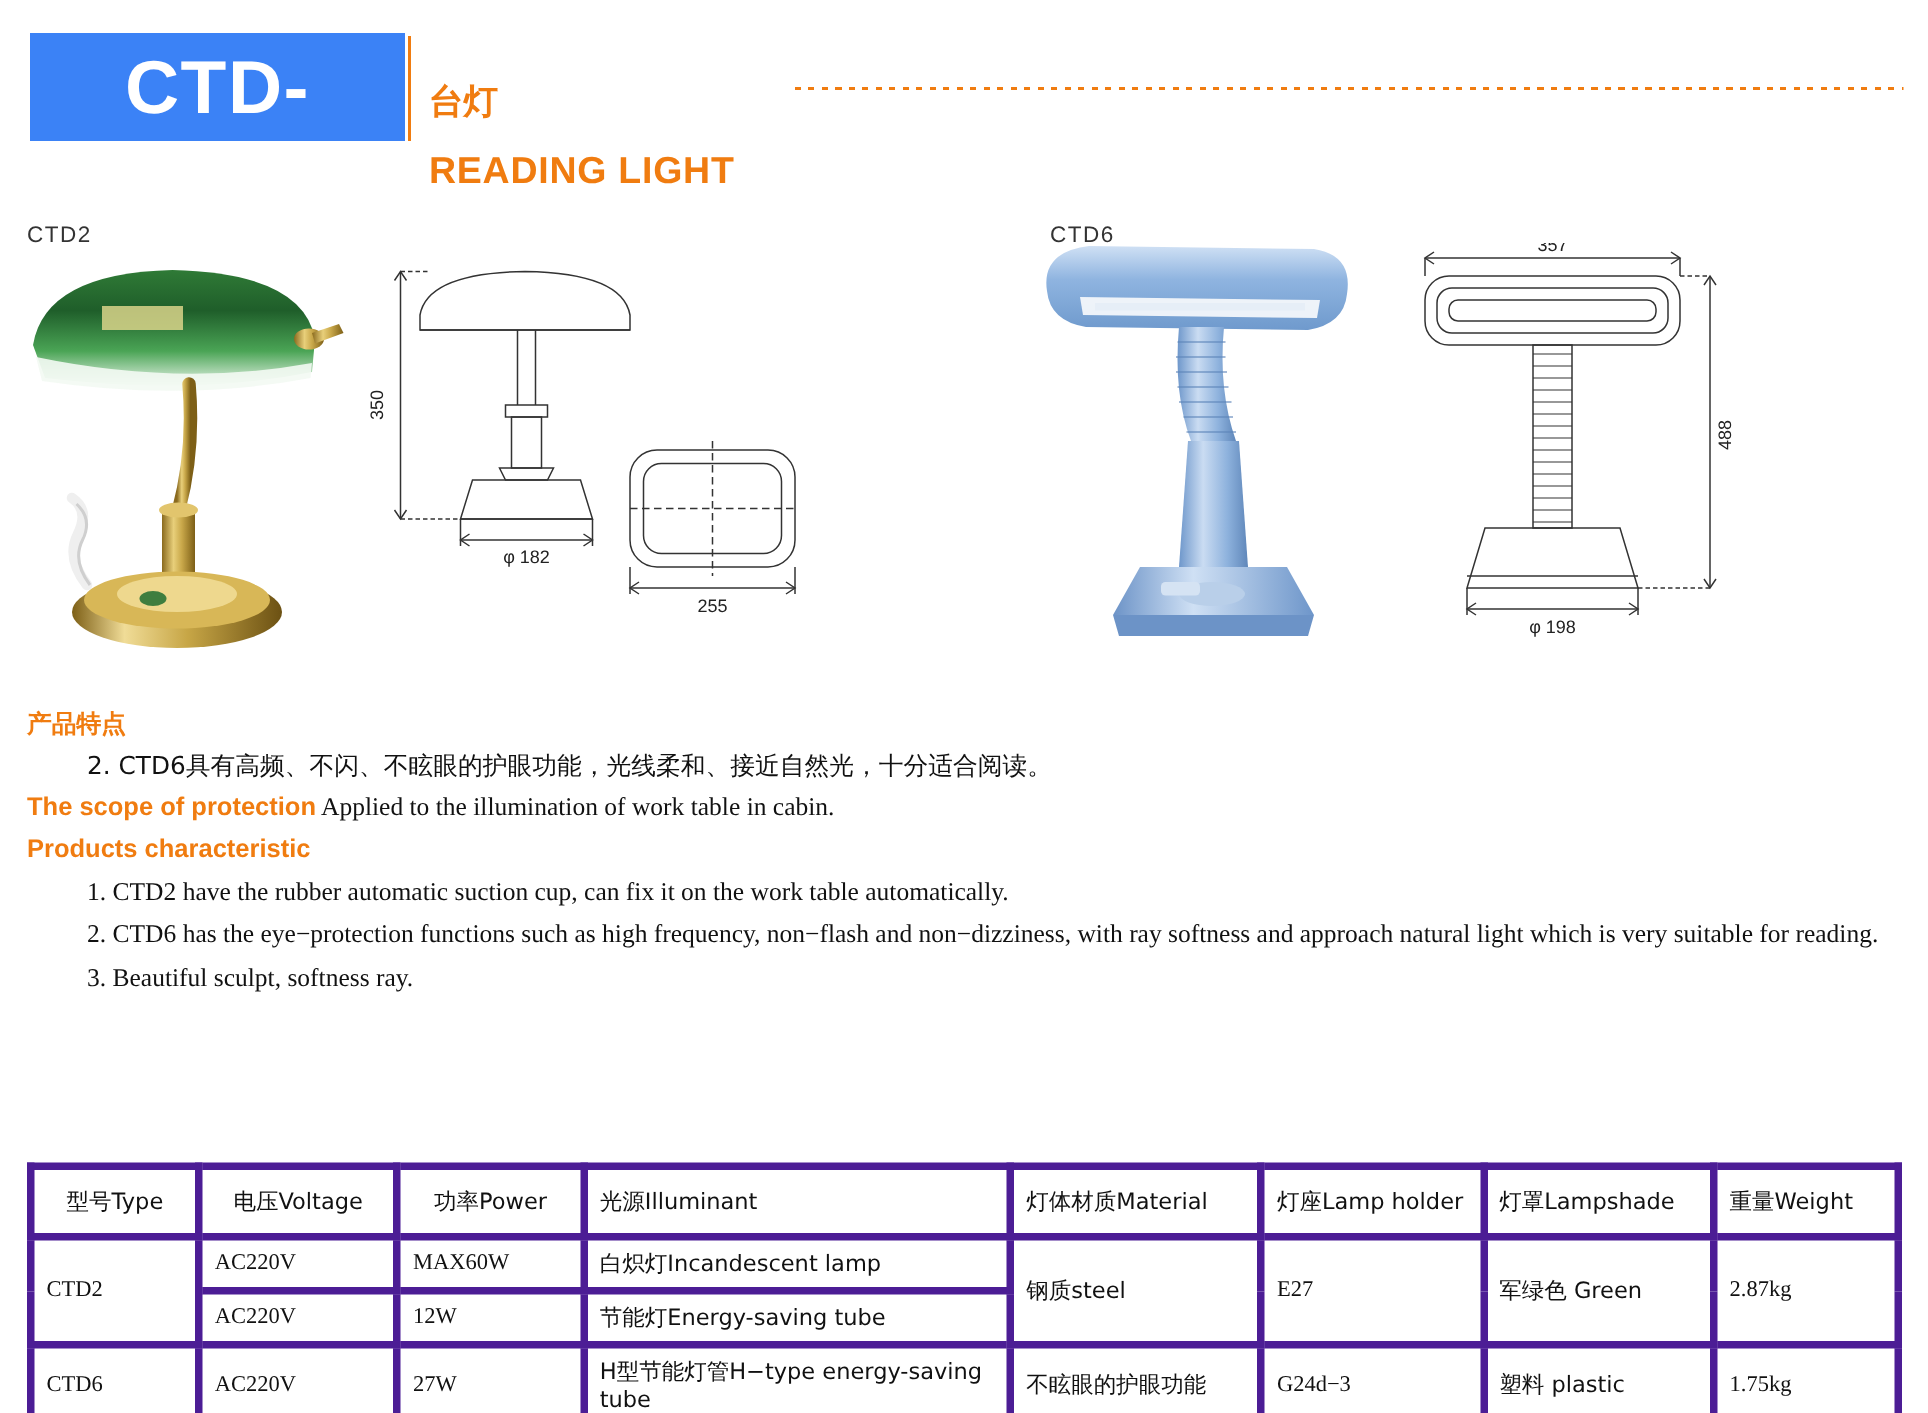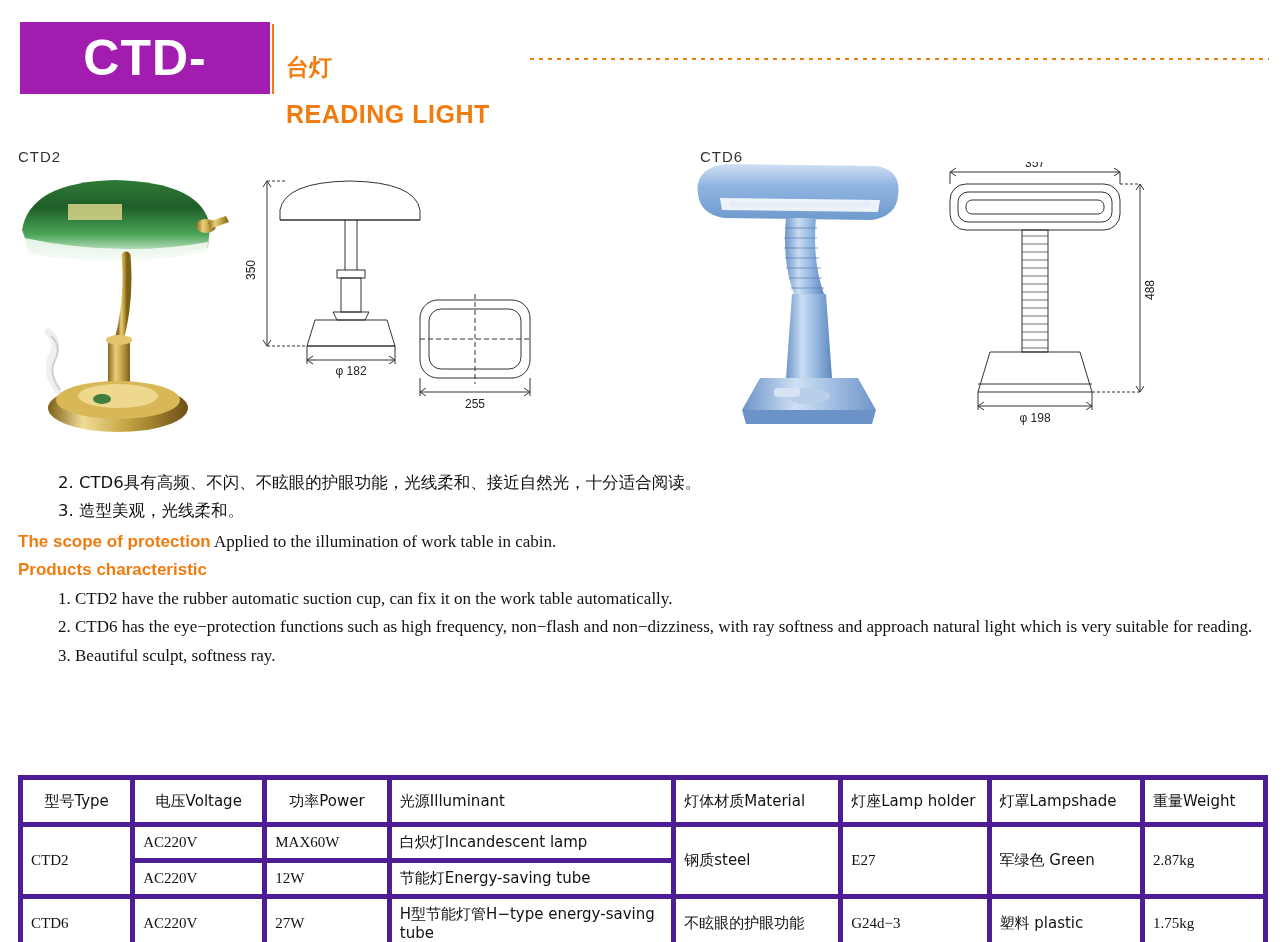--- a/index.html
+++ b/index.html
@@ -10,21 +10,21 @@
     color:#1a1a1a;
     position:relative;
     overflow:hidden;
   }
   
   .header{
     position:absolute;left:0;top:22px;width:1285px;height:78px;
   }
   .header-badge{
     position:absolute;left:20px;top:0;width:250px;height:72px;
-    background:#a21caf;
+    background:#3b82f6;
     display:flex;align-items:center;justify-content:center;
   }
   .header-badge span{
     color:#ffffff;font-weight:bold;font-size:50px;letter-spacing:1px;
     font-family:"Liberation Sans", sans-serif;
   }
   .header-divider{
     position:absolute;left:272px;top:2px;width:2px;height:70px;
     background:#F07C10;
   }
@@ -278,22 +278,22 @@
       <line x1="48" y1="230" x2="48" y2="248"></line>
       <line x1="162" y1="230" x2="162" y2="248"></line>
     </g>
     <text class="dim-text" x="105" y="5" text-anchor="middle">357</text>
     <text class="dim-text" x="224" y="128" transform="rotate(-90 224 128)" text-anchor="middle">488</text>
     <text class="dim-text" x="105" y="260" text-anchor="middle">φ 198</text>
   </svg>
 </div>
 
 <div class="content">
+  <p class="para cn-row orange-bold" style="margin:0 0 2px 18px;">产品特点</p>
   <p class="para cn-row indent" style="margin:0 0 2px 18px;">2. CTD6具有高频、不闪、不眩眼的护眼功能，光线柔和、接近自然光，十分适合阅读。</p>
-  <p class="para cn-row indent" style="margin:0 0 6px 18px;">3. 造型美观，光线柔和。</p>
 
   <p class="para serif" style="margin:0 0 2px 18px;">
     <span class="orange-bold" style="font-family:'Liberation Sans',sans-serif;">The scope of protection</span>
     <span>Applied to the illumination of work table in cabin.</span>
   </p>
   <p class="para orange-bold" style="margin:0 0 2px 18px;">Products characteristic</p>
   <p class="para serif indent" style="margin:0 0 2px 18px;">1. CTD2 have the rubber automatic suction cup, can fix it on the work table automatically.</p>
   <p class="para serif" style="margin:0 0 2px 18px;text-indent:40px;">2. CTD6 has the eye−protection functions such as high frequency, non−flash and non−dizziness, with ray softness and approach natural light which is very suitable for reading.</p>
   <p class="para serif indent" style="margin:0 0 2px 18px;">3. Beautiful sculpt, softness ray.</p>
 </div>

